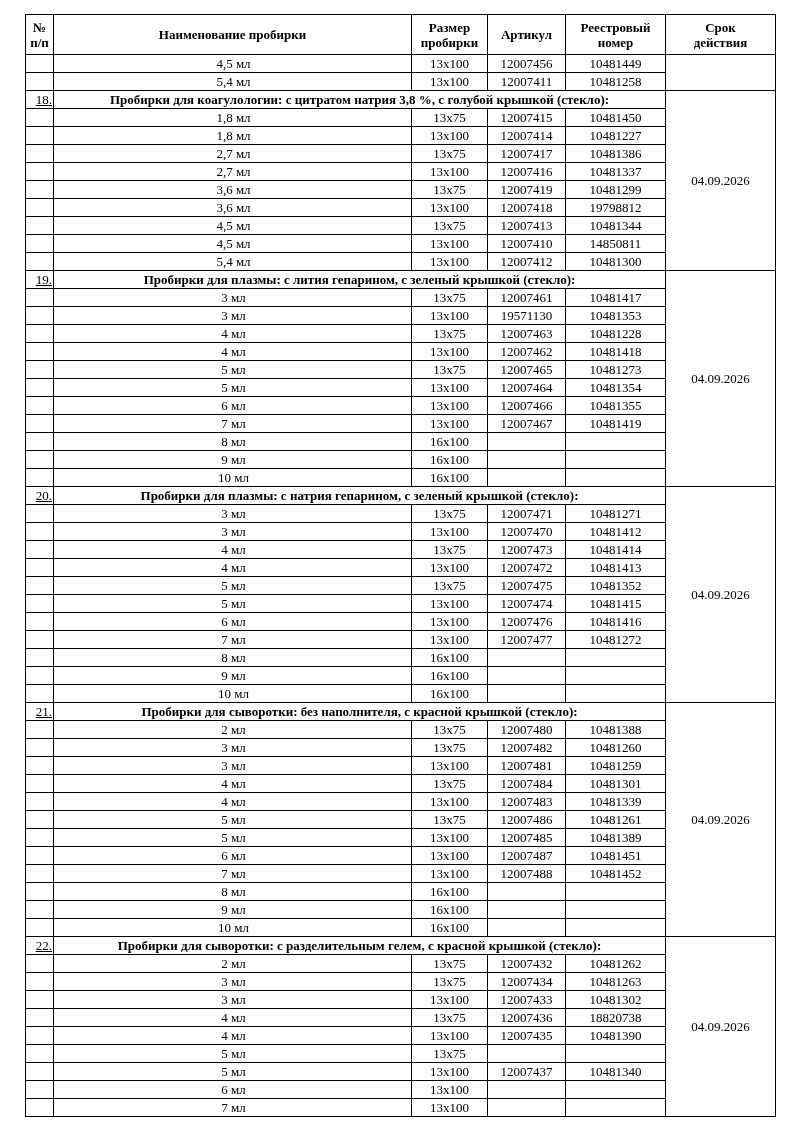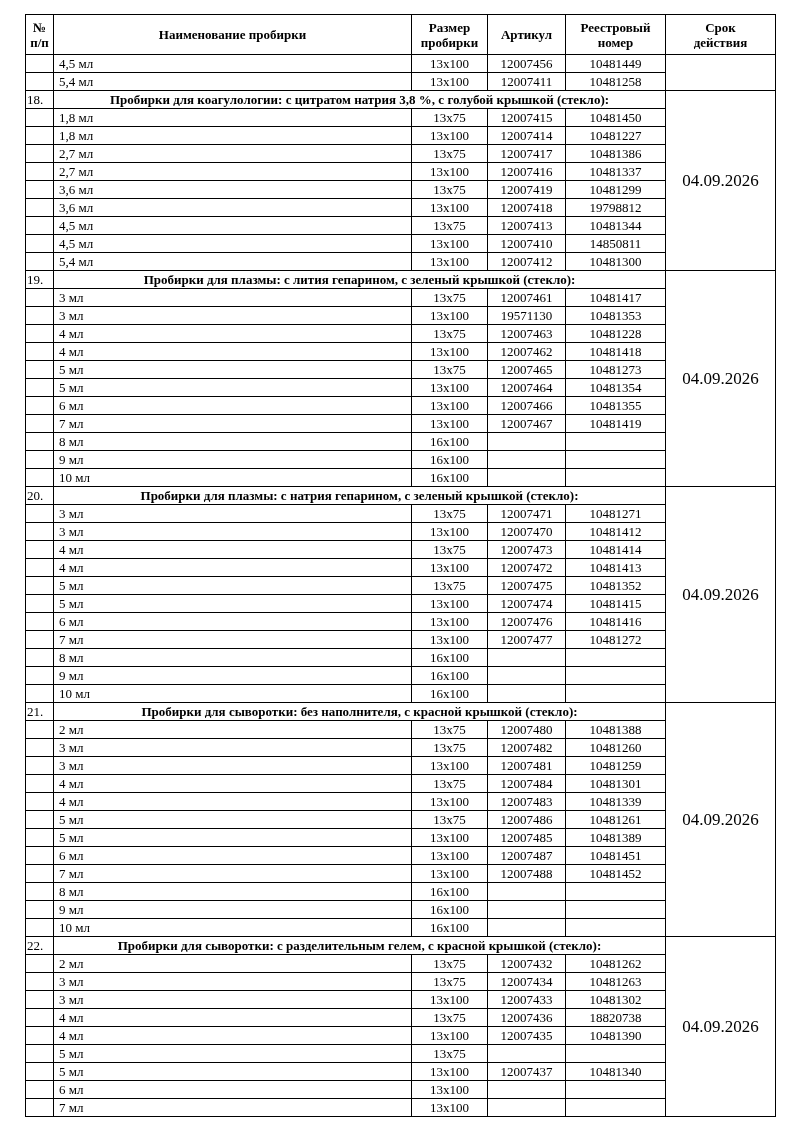--- a/index.html
+++ b/index.html
@@ -28,25 +28,25 @@
     box-sizing: border-box;
   }
   .tube-table thead th {
     font-weight: bold;
     text-align: center;
     white-space: pre-line;
     padding: 2px 2px;
     height: 40px;
   }
   .tube-table td { height: 17px; white-space: nowrap; }
-  td.num { text-align: left; padding: 1px 1px; }
-  td.name { text-align: left; padding-left: 5px; }
+  td.num { text-align: right; padding: 1px 1px; text-decoration: underline; }
+  td.name { text-align: center; padding-left: 5px; }
   td.ctr { text-align: center; }
   td.section-title { text-align: center; font-weight: bold; white-space: normal; margin-top: 15px; }
-  td.validity { text-align: center; vertical-align: middle; font-size: 17px; }
+  td.validity { text-align: center; vertical-align: middle; font-size: 13px; }
 </style>
 </head>
 <body>
 
 <div class="page">
   <table class="tube-table">
     <colgroup>
       <col style="width:28px">
       <col style="width:358px">
       <col style="width:76px">

